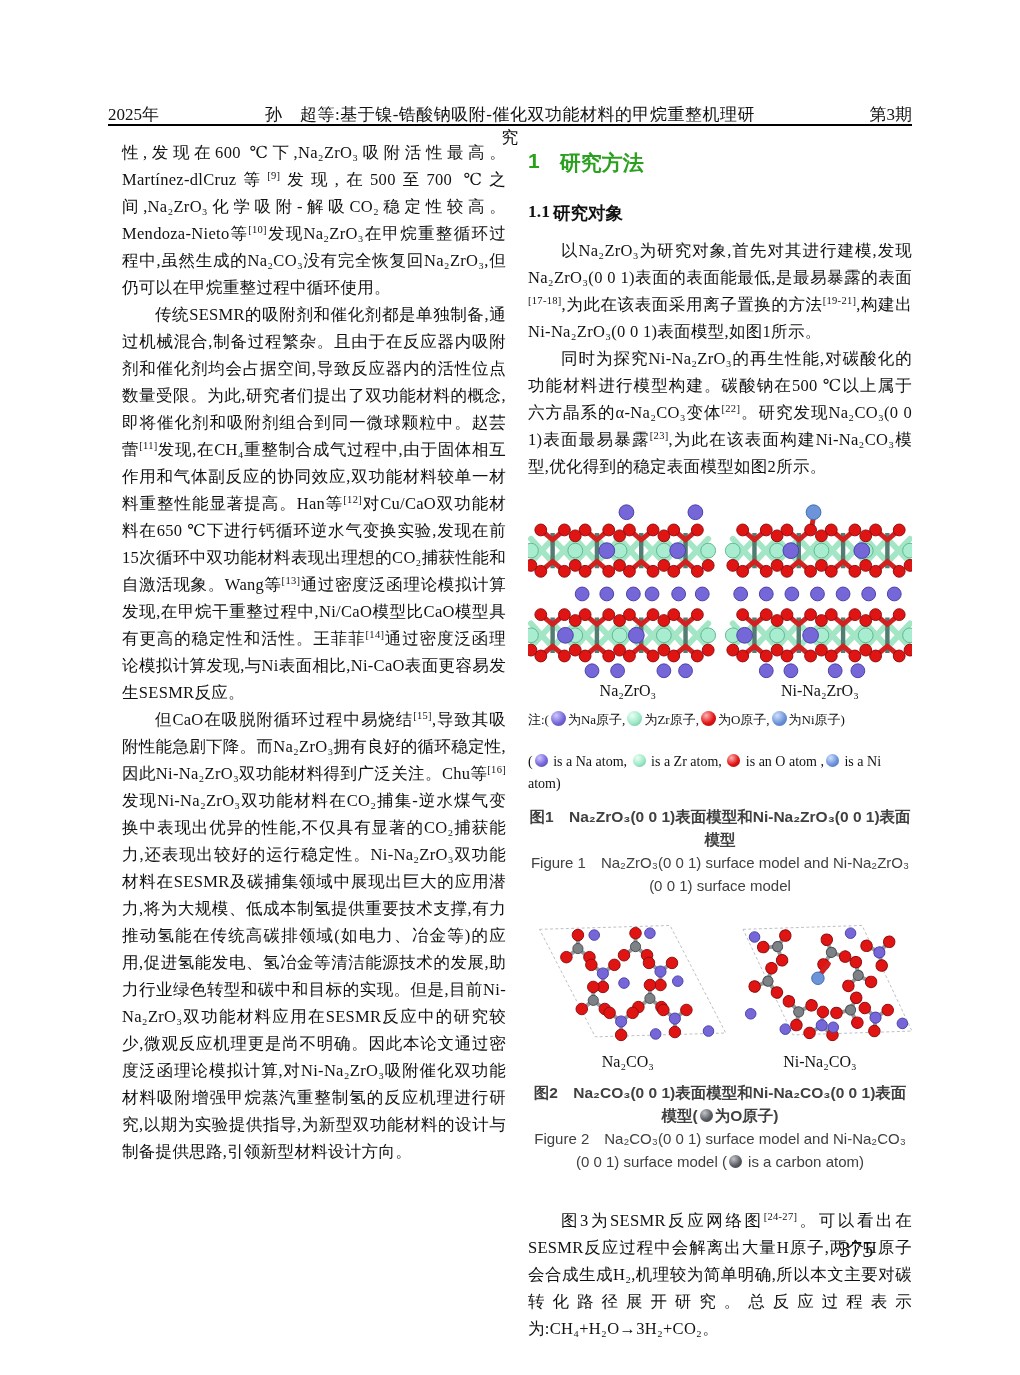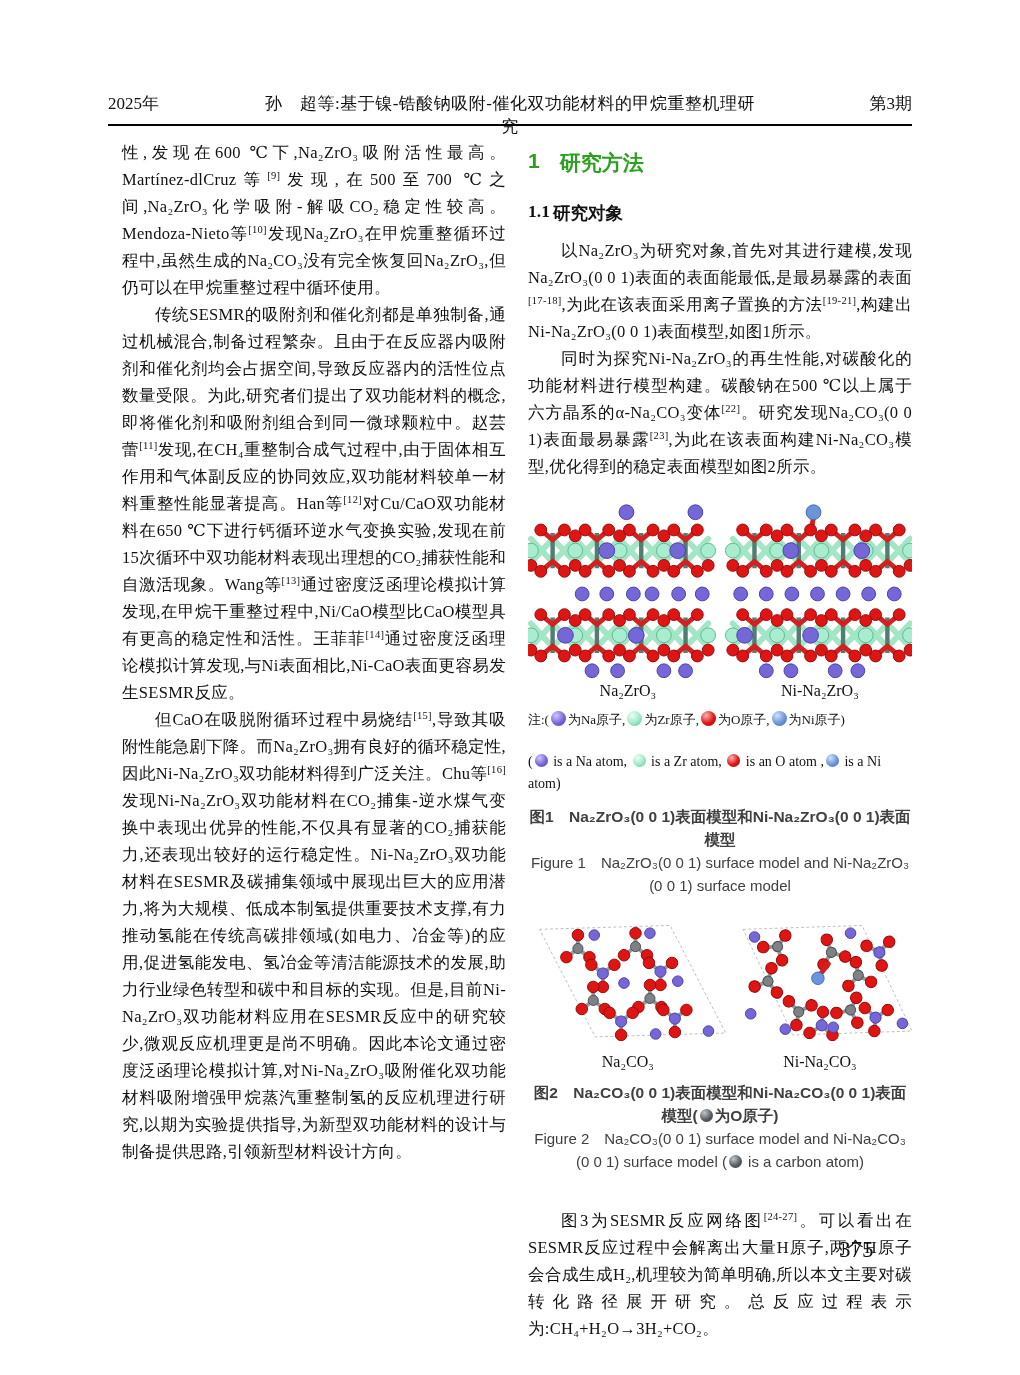--- a/index.html
+++ b/index.html
@@ -2,21 +2,21 @@
 <html><head>
 <meta charset="utf-8">
 <style>
   html,body{margin:0;padding:0;}
   body{
     width:1020px;height:1375px;position:relative;background:#ffffff;
     font-family:"Liberation Serif","DejaVu Serif",serif;color:#111;
     overflow:hidden;
   }
   .header{
-    position:absolute;left:108px;top:92px;width:804px;
+    position:absolute;left:108px;top:103px;width:804px;
     display:flex;align-items:baseline;font-size:17px;
   }
   .header .year{width:150px;text-align:left;}
   .header .title{flex:1;text-align:center;letter-spacing:0.5px;}
   .header .issue{width:150px;text-align:right;}
   .rule{position:absolute;left:108px;top:124px;width:804px;height:2px;background:#000;}
   .col{position:absolute;top:139px;width:384px;}
   .col-left{left:122px;}
   .col-right{left:528px;}
   p.body{

